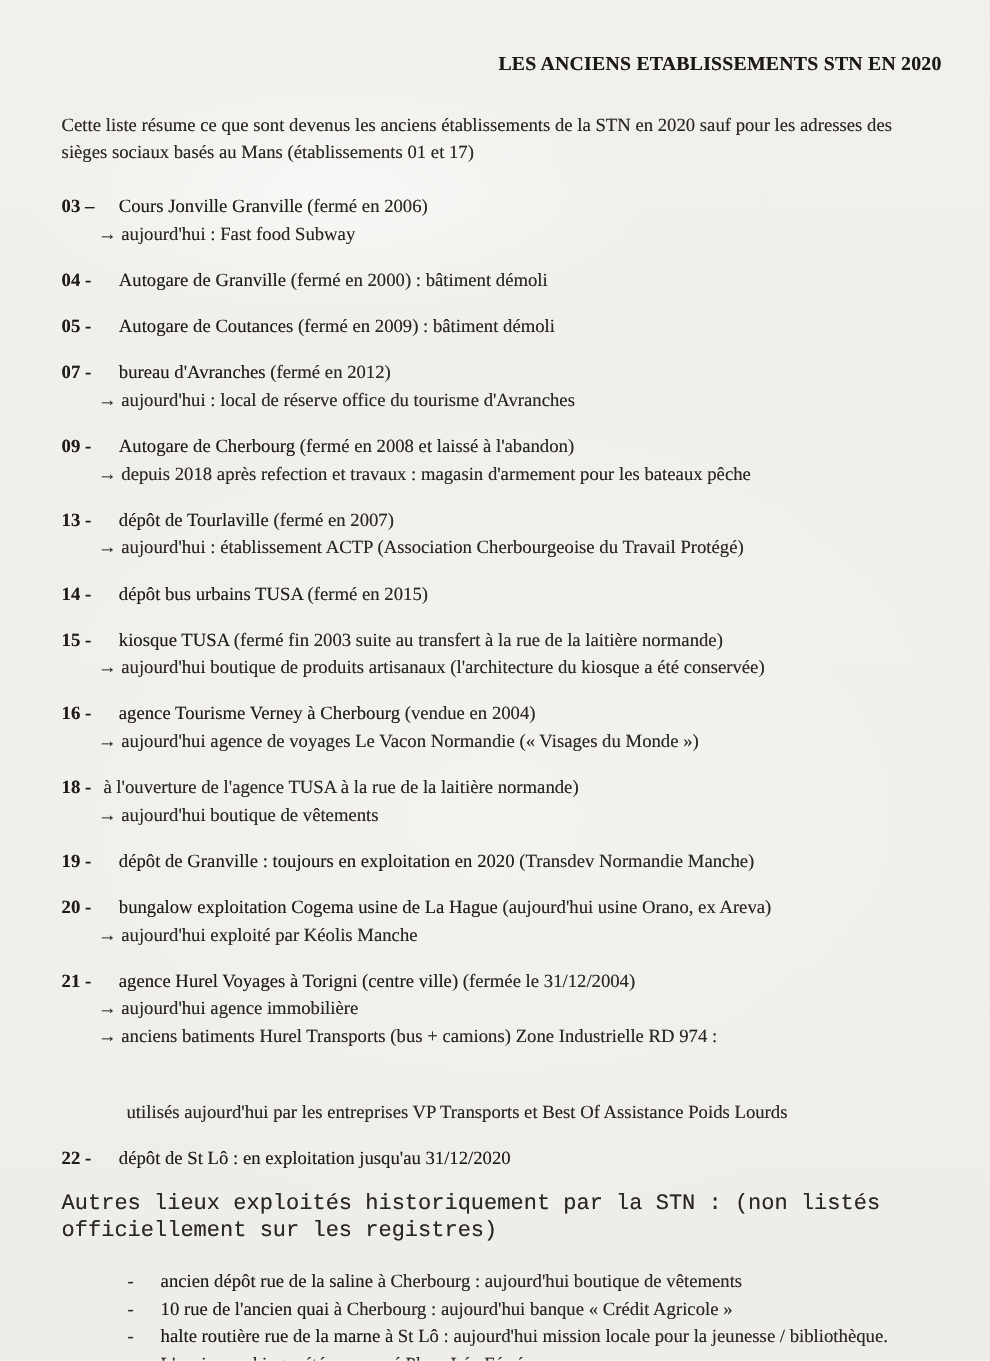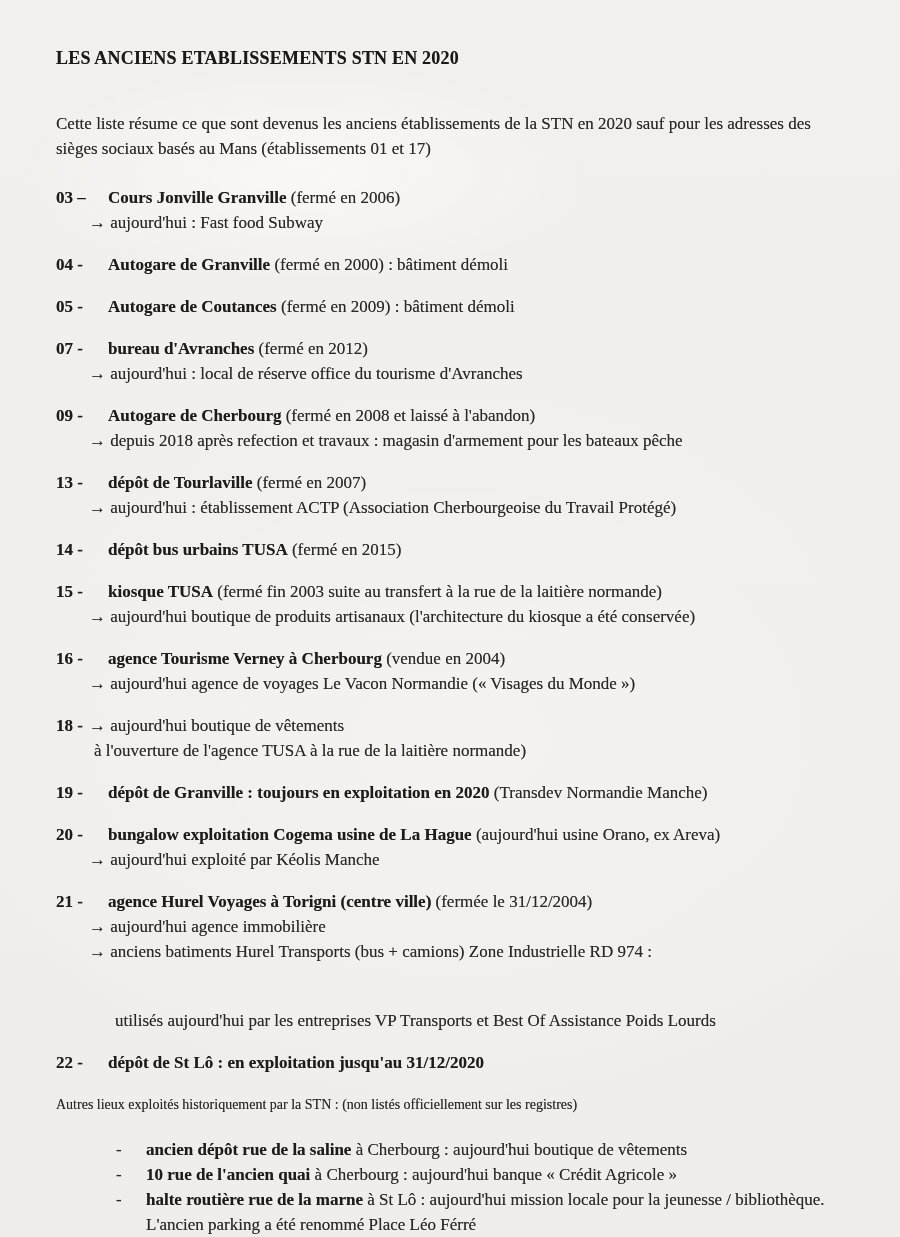--- a/index.html
+++ b/index.html
@@ -13,27 +13,27 @@
       radial-gradient(ellipse 420px 160px at 34% 14%, rgba(255,255,255,0.55), rgba(255,255,255,0) 70%),
       radial-gradient(ellipse 700px 500px at 50% 60%, rgba(255,255,255,0.25), rgba(0,0,0,0) 80%),
       linear-gradient(#f2f0ed, #efede9);
     background-color: #f1efec;
     font-family: "Liberation Serif", "DejaVu Serif", serif;
     color: #2a2824;
     text-shadow: 0 0 0.5px rgba(45,40,34,0.55);
     overflow: hidden;
   }
   .doc-title {
-    text-align: left;
+    text-align: right;
     font-weight: bold;
     font-size: 18px;
     line-height: 25px;
     letter-spacing: 0.2px;
     color: #1b1916;
-    margin: 0 0 40px 0;
+    margin: 0 0 30px 0;
   }
   .intro {
     font-size: 17px;
     line-height: 25px;
     max-width: 800px;
     margin: 0 0 24px 0;
   }
   .entry {
     display: flex;
     font-size: 17px;
@@ -41,28 +41,29 @@
     margin-bottom: 17px;
     justify-content: space-between;
   }
   .num {
     flex: 0 0 52px;
     width: 52px;
     font-weight: bold;
     color: #1e1c19;
   }
   .content { flex: 1; }
-  .b { font-weight: bold; color: #1e1c19; }
+  .b { font-weight: normal; color: #1e1c19; }
   .sub { margin-left: -19px; }
   .sub.cont { margin-left: -14px; }
   .sub.deep { margin-left: 7px; margin-top: 44px; }
   .other-heading {
-    font-size: 14px;
+    font-size: 20px;
     line-height: 25px;
     margin: 4px 0 20px 0;
+    font-family: Liberation Mono, monospace;
   }
   .bullets { margin-left: 60px; }
   .bullet {
     display: flex;
     font-size: 17px;
     line-height: 25px;
   }
   .bullet .dash { flex: 0 0 30px; }
   .bullet .btext { flex: 1; max-width: 712px; }
 </style>
@@ -140,22 +141,22 @@
     <span class="num">16 -</span>
     <div class="content">
       <div><span class="b">agence Tourisme Verney à Cherbourg</span><span> (vendue en 2004)</span></div>
       <div class="sub">→ aujourd'hui agence de voyages Le Vacon Normandie (« Visages du Monde »)</div>
     </div>
   </div>
 
   <div class="entry">
     <span class="num">18 -</span>
     <div class="content">
+      <div class="sub cont">à l'ouverture de l'agence TUSA à la rue de la laitière normande)</div>
       <div class="sub">→ aujourd'hui boutique de vêtements</div>
-      <div class="sub cont">à l'ouverture de l'agence TUSA à la rue de la laitière normande)</div>
     </div>
   </div>
 
   <div class="entry">
     <span class="num">19 -</span>
     <div class="content">
       <div><span class="b">dépôt de Granville : toujours en exploitation en 2020</span><span> (Transdev Normandie Manche)</span></div>
     </div>
   </div>
 

